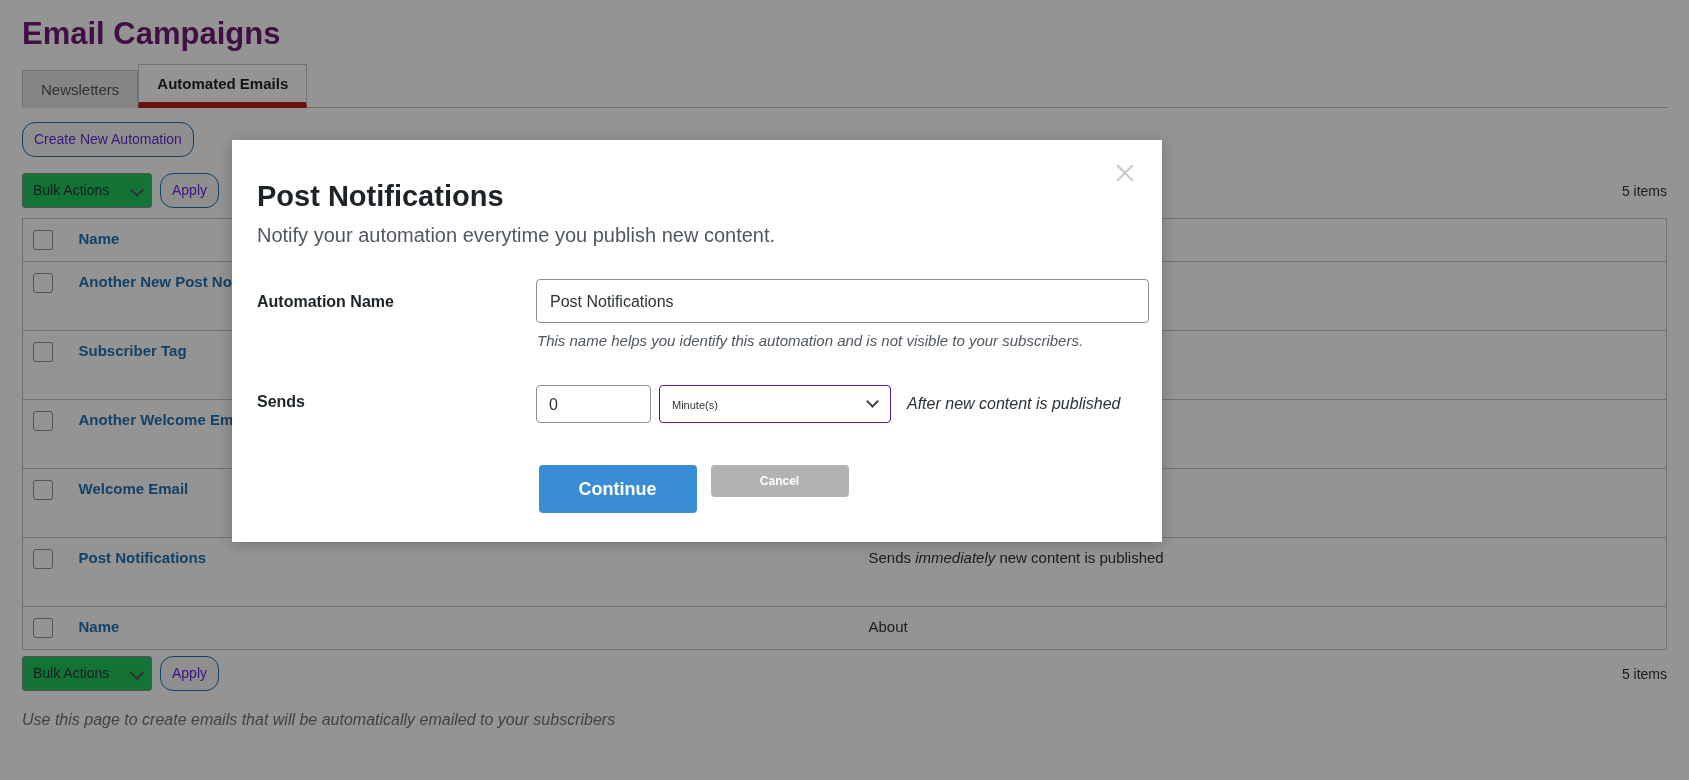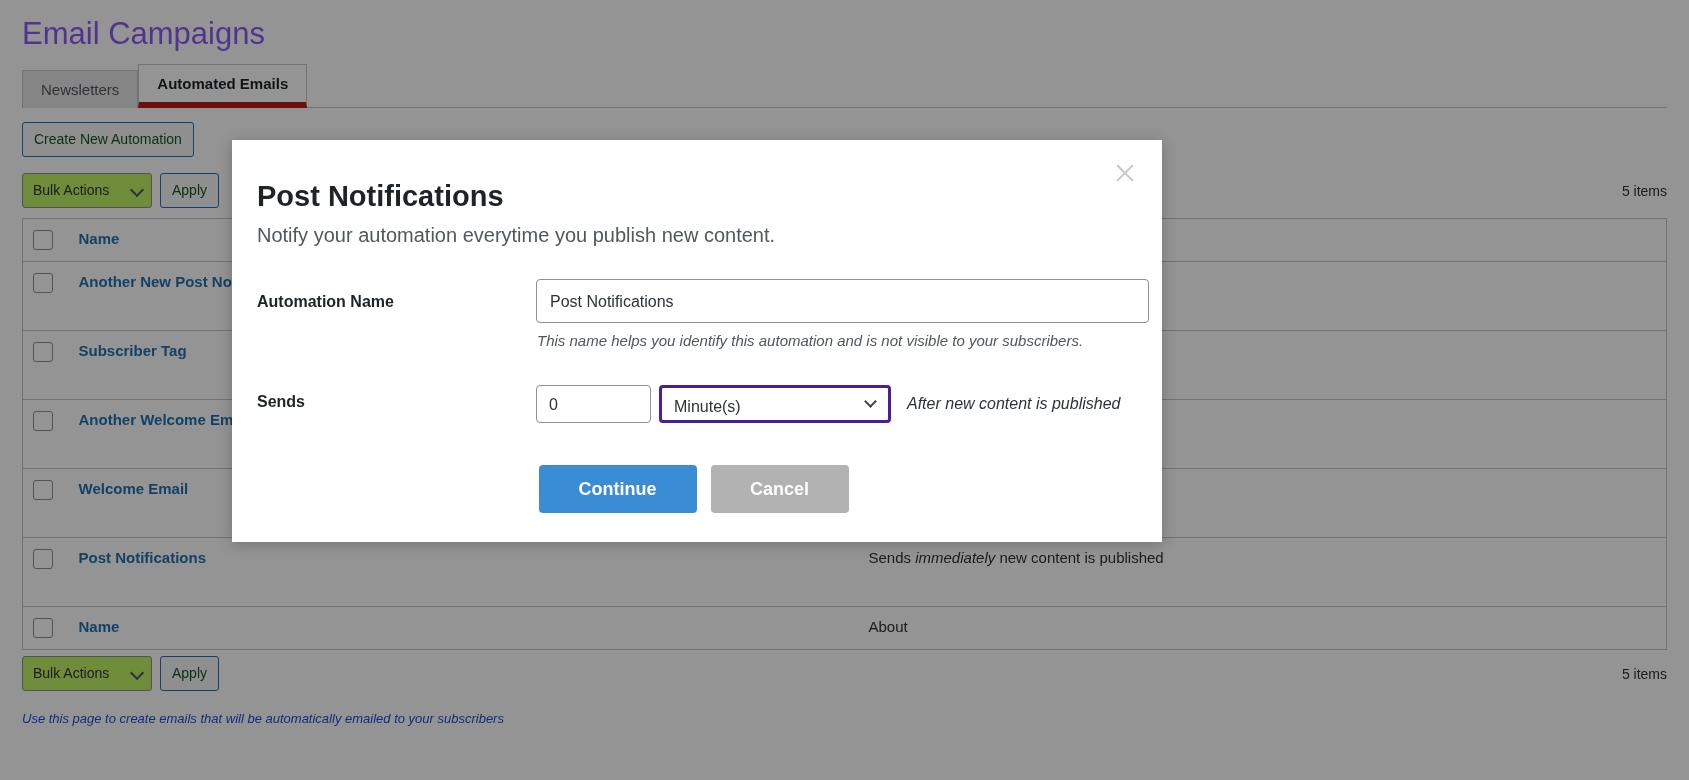--- a/index.html
+++ b/index.html
@@ -15,22 +15,22 @@
   
   .page {
     position: absolute;
     inset: 0;
     background: #ffffff;
     padding: 0 22px;
   }
 
   .page-title {
     font-size: 31px;
-    font-weight: 400;
-    color: #8b5cf6;
+    font-weight: 700;
+    color: #701a75;
     padding: 14px 0 16px 0;
     line-height: 1.3;
   }
 
   
   .tab-bar {
     display: flex;
     align-items: flex-end;
     border-bottom: 1px solid #c3c4c7;
     height: 38px;
@@ -51,45 +51,45 @@
     background: #ffffff;
     color: #1d2327;
     font-weight: bold;
     border-bottom: 6px solid #b91c1c;
   }
 
   
   .btn-outline {
     display: inline-block;
     font-size: 14px;
-    color: #14532d;
+    color: #6d28d9;
     background: #f6f7f7;
     border: 1px solid #2271b1;
-    border-radius: 3px;
+    border-radius: 13px;
     padding: 6px 11px;
     line-height: 1.5;
     white-space: nowrap;
   }
 
   .toolbar-create { padding: 14px 0 10px 0; }
 
   .toolbar {
     display: flex;
     align-items: center;
     gap: 8px;
     padding: 6px 0 10px 0;
     position: relative;
   }
   .select-box {
     position: relative;
     display: inline-flex;
     align-items: center;
     font-size: 14px;
     color: #2c3338;
-    background: #bef264;
+    background: #22c55e;
     border: 1px solid #8c8f94;
     border-radius: 3px;
     padding: 6px 34px 6px 10px;
     line-height: 1.5;
     min-width: 130px;
   }
   .select-box .chev {
     position: absolute;
     right: 9px;
     top: 50%;
@@ -140,23 +140,23 @@
     font-weight: bold;
     font-size: 15px;
     text-decoration: none;
   }
   th .row-link { font-weight: bold; }
   .row-tall td { height: 69px; }
   .about-text { font-size: 15px; color: #2c3338; }
   .about-text em { font-style: italic; }
 
   .footer-note {
-    font-size: 13px;
+    font-size: 16px;
     font-style: italic;
-    color: #1d4ed8;
+    color: #737373;
     padding: 10px 0 0 0;
   }
 
   
   .overlay {
     position: absolute;
     inset: 0;
     background: rgba(0, 0, 0, 0.42);
   }
 
@@ -258,24 +258,24 @@
     font-size: 16px;
     color: #2c3338;
     font-family: "Liberation Sans", sans-serif;
     padding: 0 12px;
     line-height: 38px;
   }
   .unit-select {
     position: relative;
     width: 232px;
     height: 38px;
-    border: 3px solid #4c1d95;
+    border: 1px solid #4c1d95;
     border-radius: 4px;
     background: #ffffff;
-    font-size: 16px;
+    font-size: 11px;
     color: #2c3338;
     padding: 0 34px 0 12px;
     line-height: 38px;
   }
   .unit-select .chev {
     position: absolute;
     right: 13px;
     top: 50%;
     width: 9px;
     height: 9px;
@@ -305,28 +305,28 @@
     background: #3a8dd4;
     border: none;
     border-radius: 4px;
     padding: 0 28px;
     height: 48px;
     min-width: 158px;
     font-family: "Liberation Sans", sans-serif;
     cursor: pointer;
   }
   .btn-secondary {
-    font-size: 18px;
+    font-size: 12px;
     font-weight: bold;
     color: #ffffff;
     background: #b2b2b2;
     border: none;
     border-radius: 4px;
     padding: 0 28px;
-    height: 48px;
+    height: 32px;
     min-width: 138px;
     font-family: "Liberation Sans", sans-serif;
     cursor: pointer;
   }
 </style>
 </head>
 <body>
 
 <div class="page">
 

